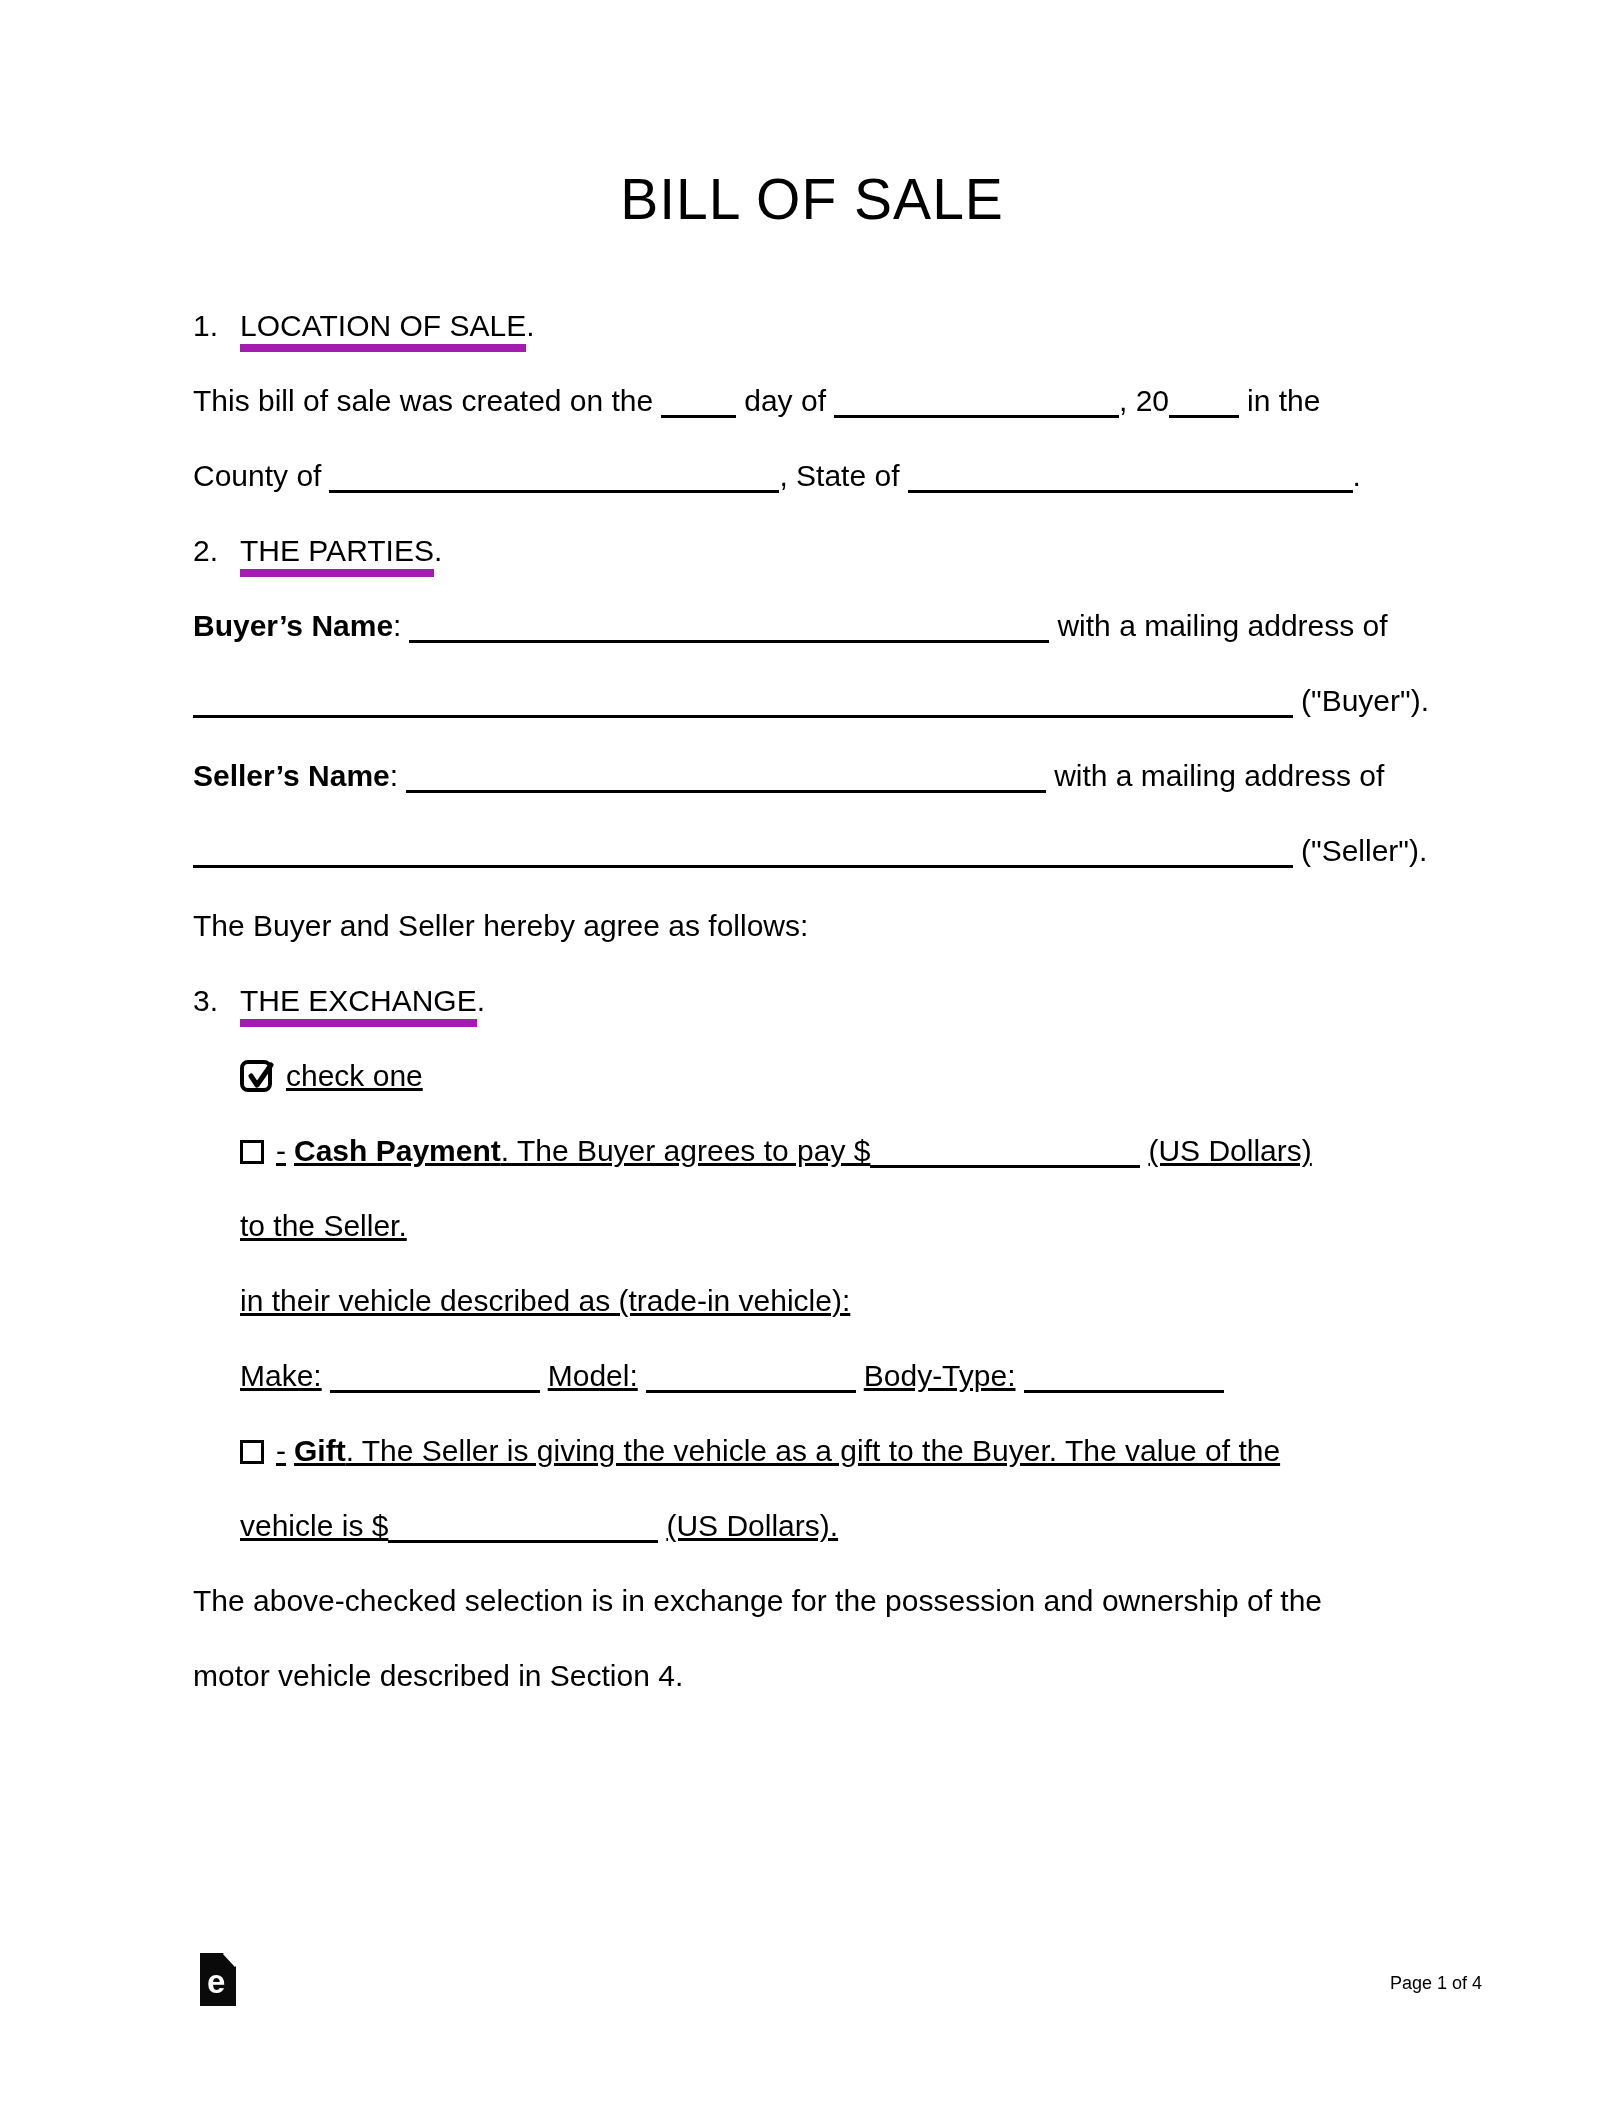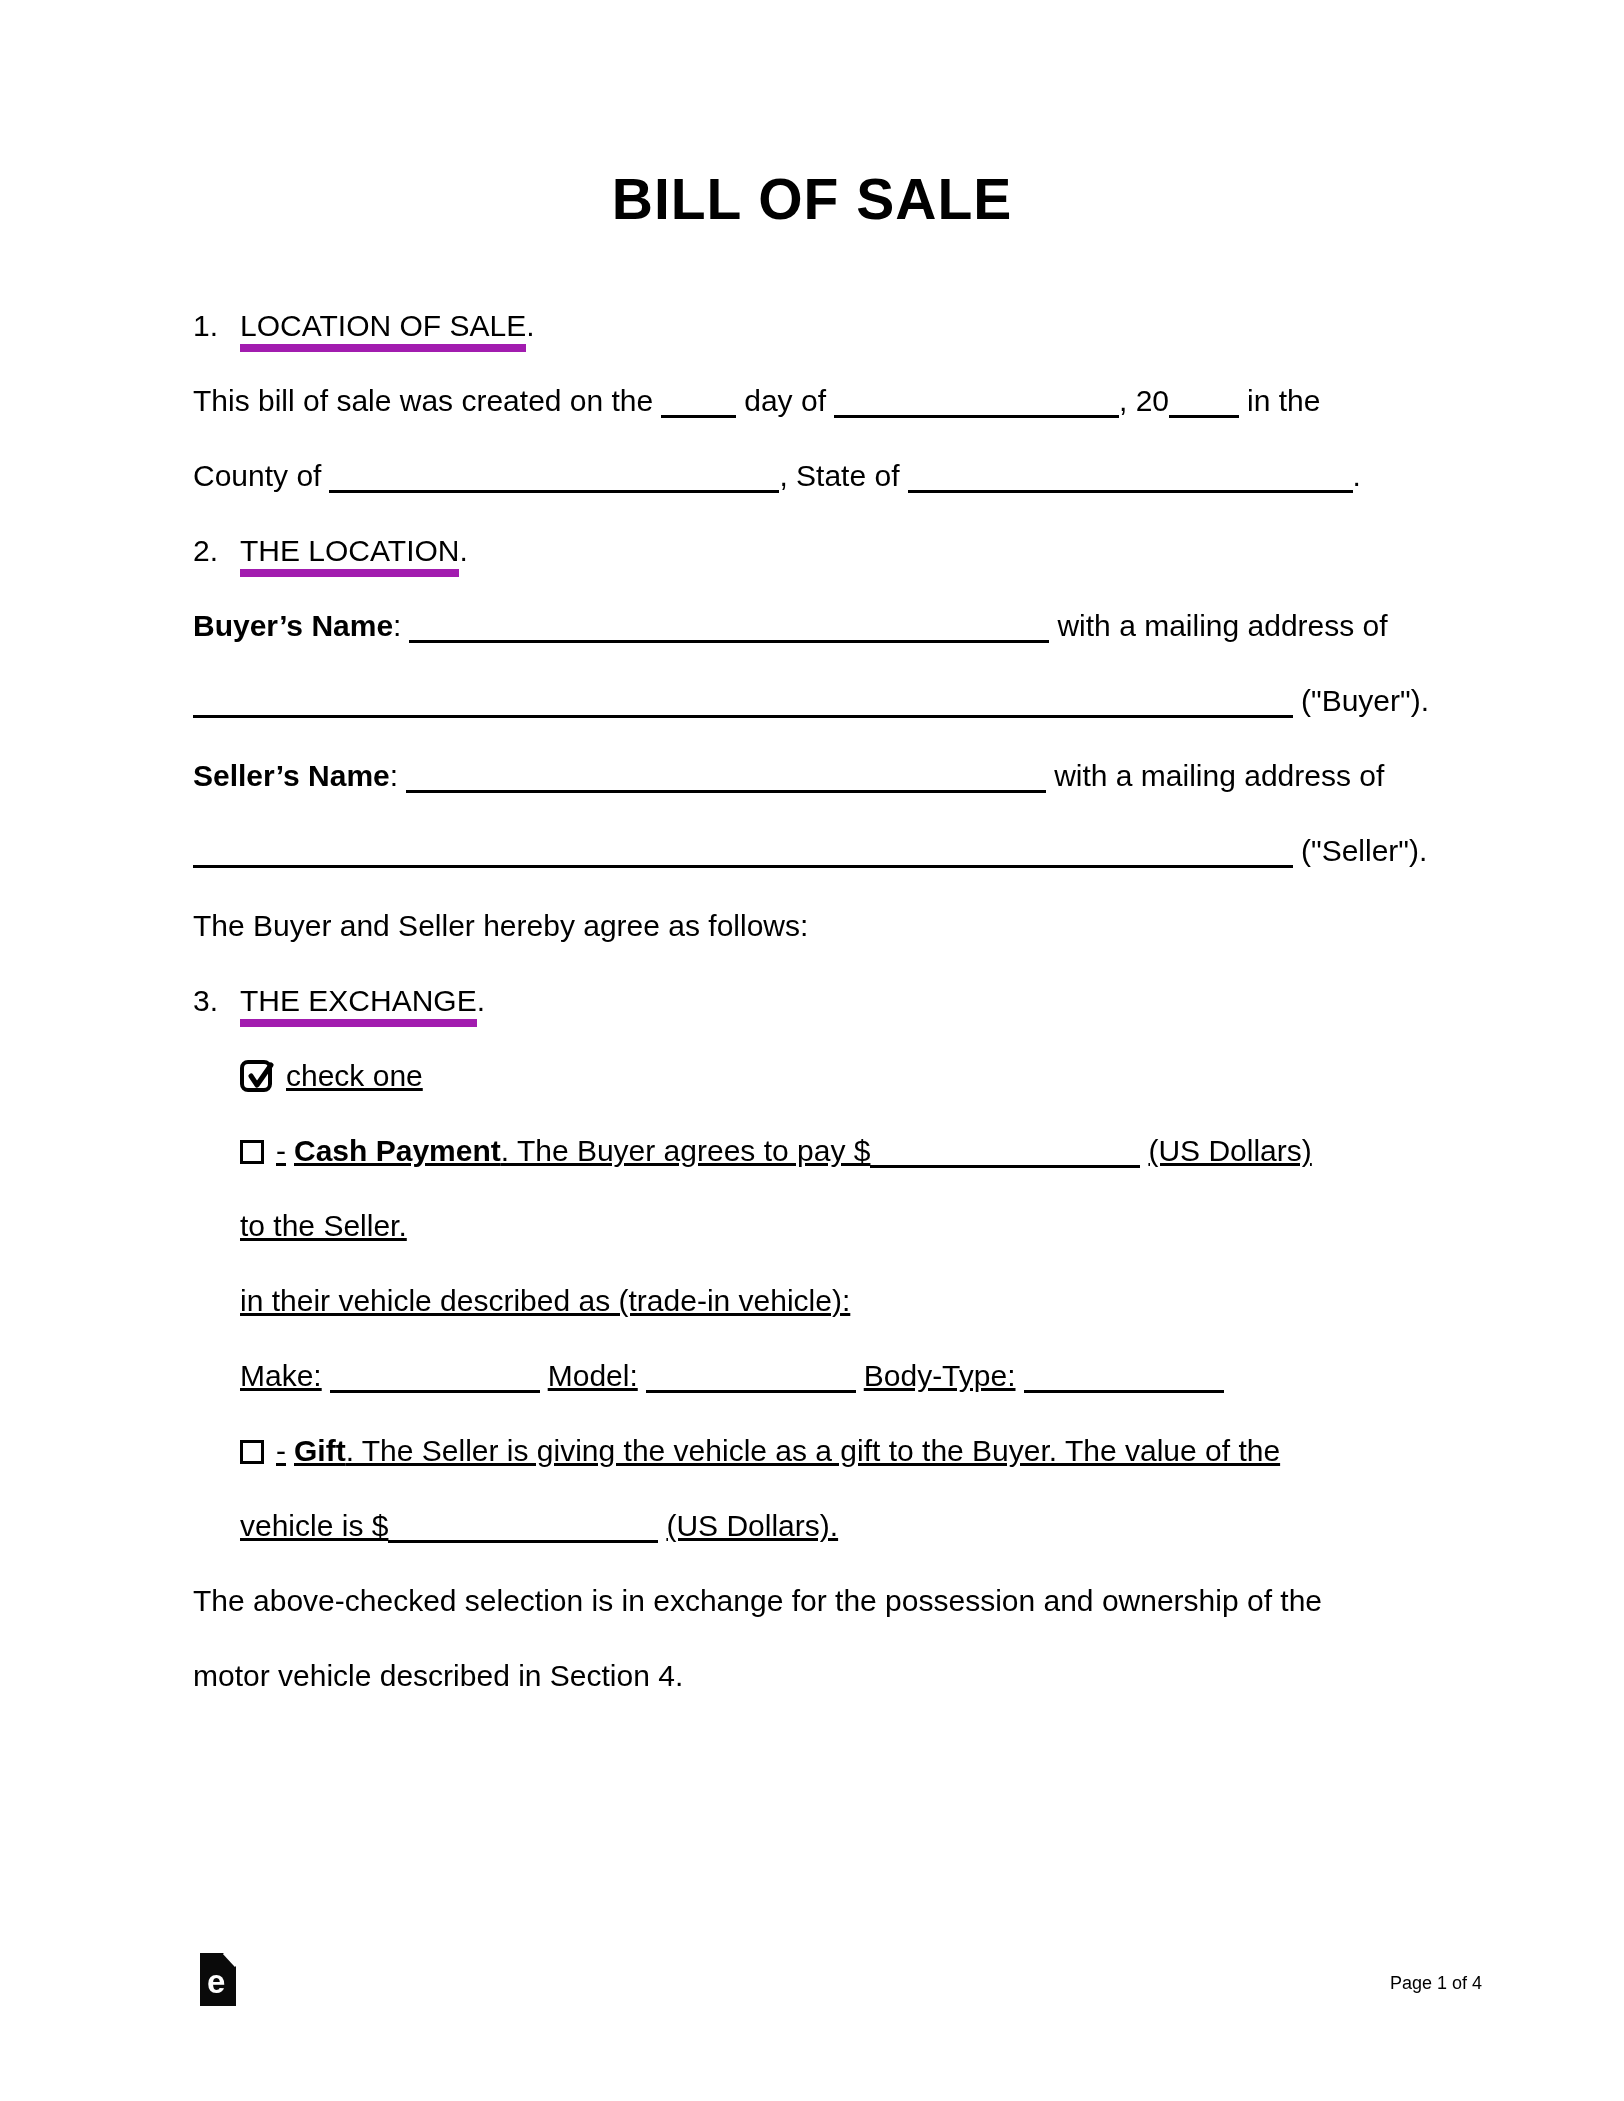--- a/index.html
+++ b/index.html
@@ -8,21 +8,21 @@
     width:1624px;height:2101px;
     background:#ffffff;
     font-family:"Liberation Sans","DejaVu Sans",sans-serif;
     color:#000;
     overflow:hidden;
     margin:0 auto;
   }
   .doc-title{
     position:absolute;top:162px;left:0;width:100%;
     text-align:center;
-    font-size:57px;font-weight:bold;letter-spacing:1px;
+    font-size:57px;font-weight:normal;letter-spacing:1px;
     line-height:75px;
   }
   .content{
     position:absolute;left:193px;top:288px;width:1280px;
     font-size:30px;
   }
   .line{height:75px;line-height:75px;white-space:nowrap;}
   .indent{padding-left:47px;text-decoration:underline;}
   .h-num{display:inline-block;width:47px;}
   .h-text{
@@ -76,21 +76,21 @@
       <span class="h-num">1.</span><span class="h-text">LOCATION OF SALE</span><span>.</span>
     </div>
     <div class="line">
       <span>This bill of sale was created on the</span><span class="blank" style="width:75px"></span><span>day of</span><span class="blank no-right" style="width:285px"></span><span>, 20</span><span class="blank tight-left" style="width:70px"></span><span>in the</span>
     </div>
     <div class="line">
       <span>County of</span><span class="blank no-right" style="width:450px"></span><span>, State of</span><span class="blank no-right" style="width:445px"></span><span>.</span>
     </div>
 
     <div class="line">
-      <span class="h-num">2.</span><span class="h-text">THE LOCATION</span><span>.</span>
+      <span class="h-num">2.</span><span class="h-text">THE PARTIES</span><span>.</span>
     </div>
     <div class="line">
       <span class="b">Buyer’s Name</span><span>:</span><span class="blank" style="width:640px"></span><span>with a mailing address of</span>
     </div>
     <div class="line">
       <span class="blank tight-left" style="width:1100px"></span><span>("Buyer").</span>
     </div>
     <div class="line">
       <span class="b">Seller’s Name</span><span>:</span><span class="blank" style="width:640px"></span><span>with a mailing address of</span>
     </div>

